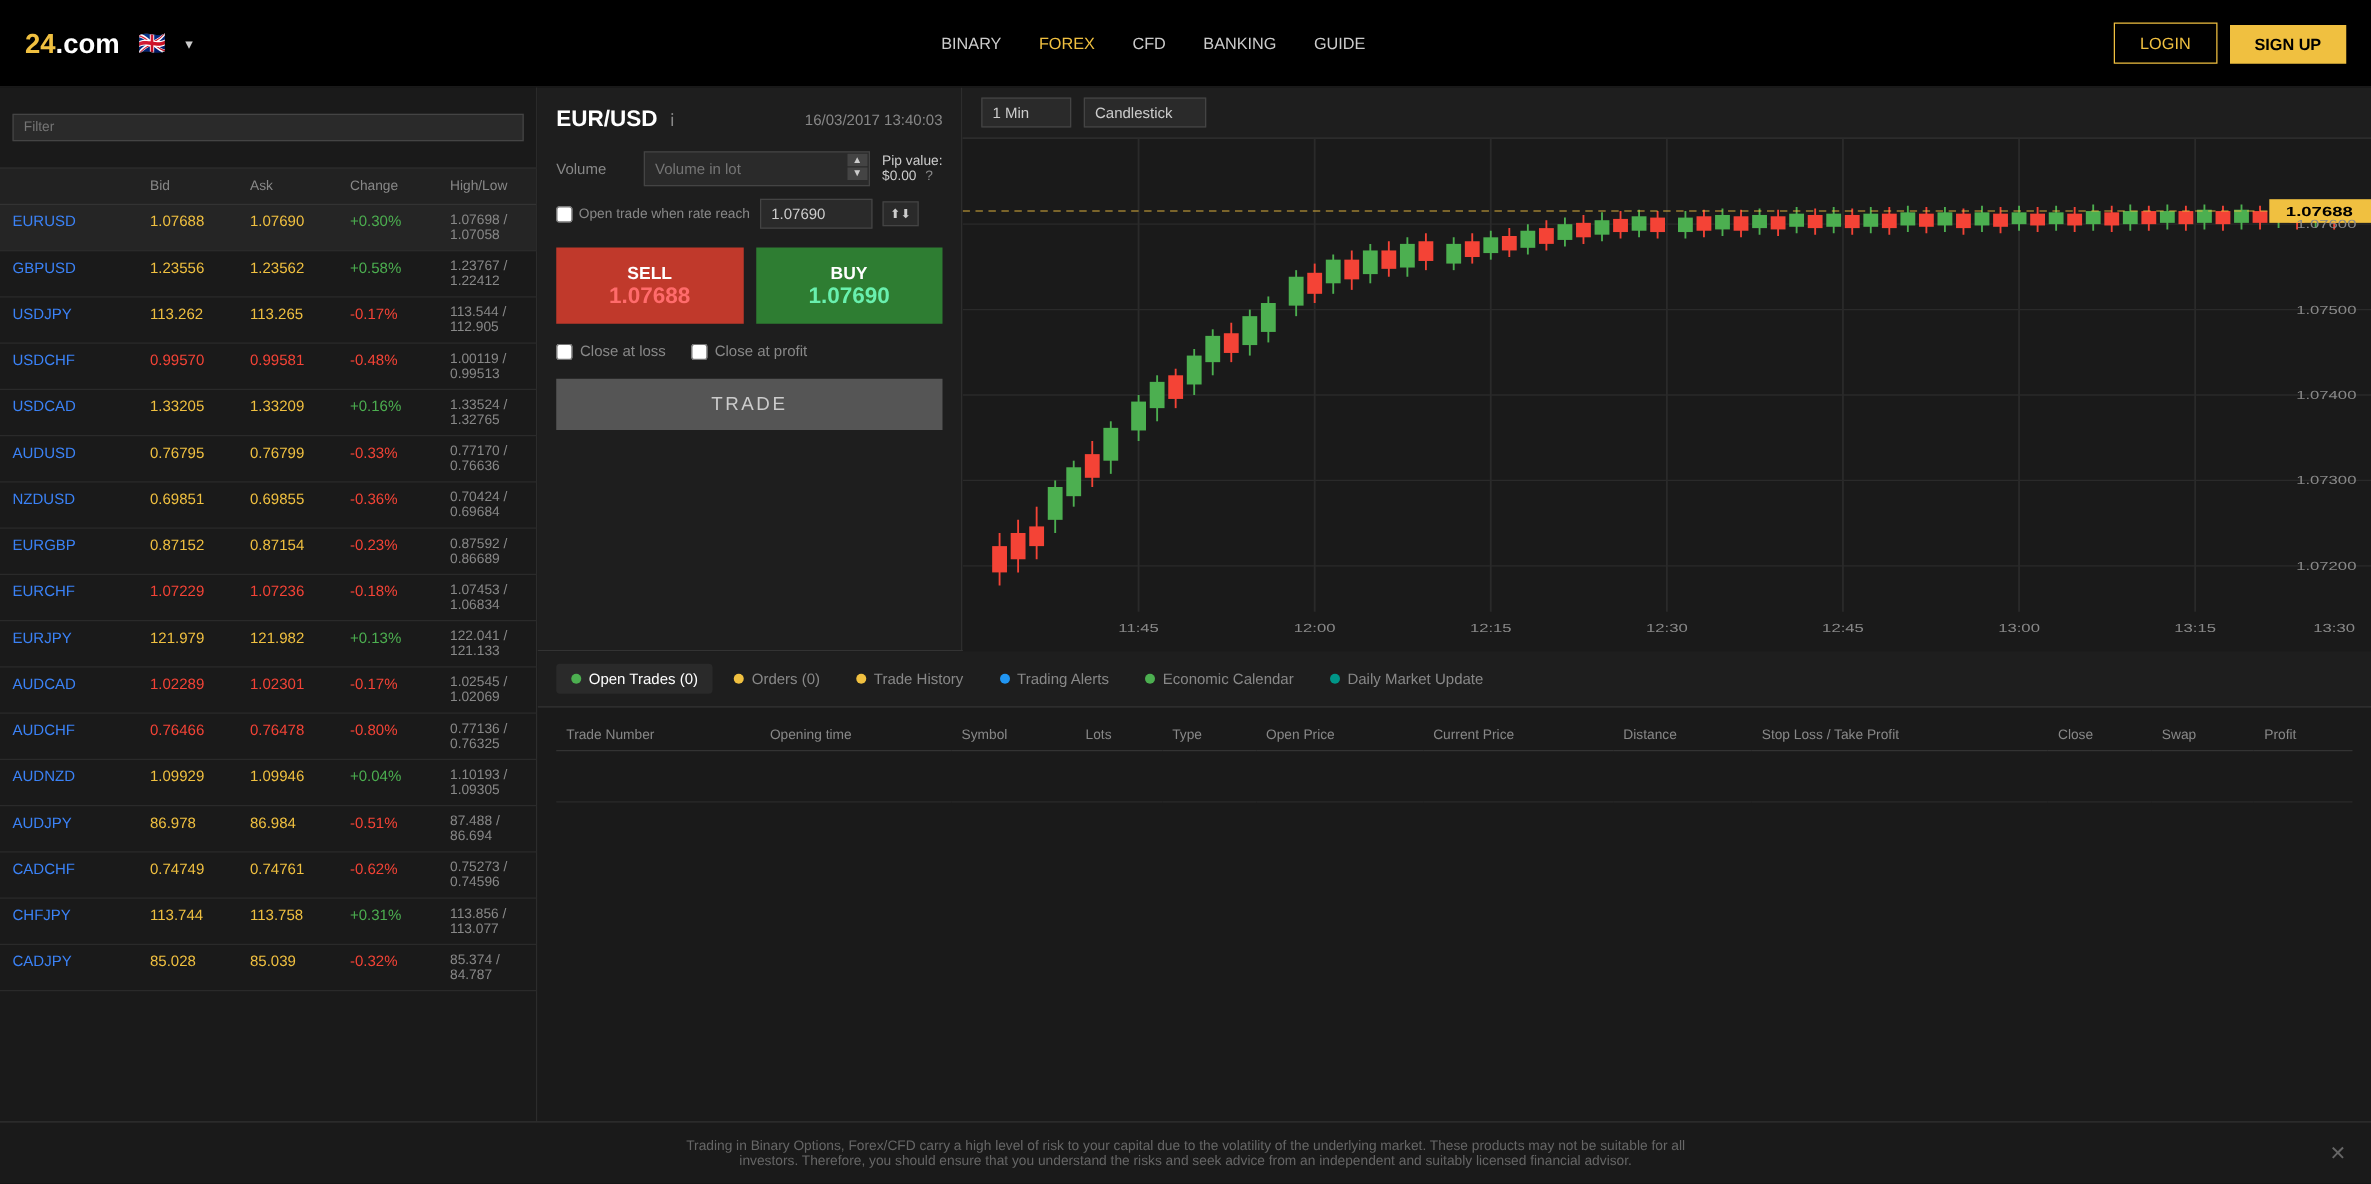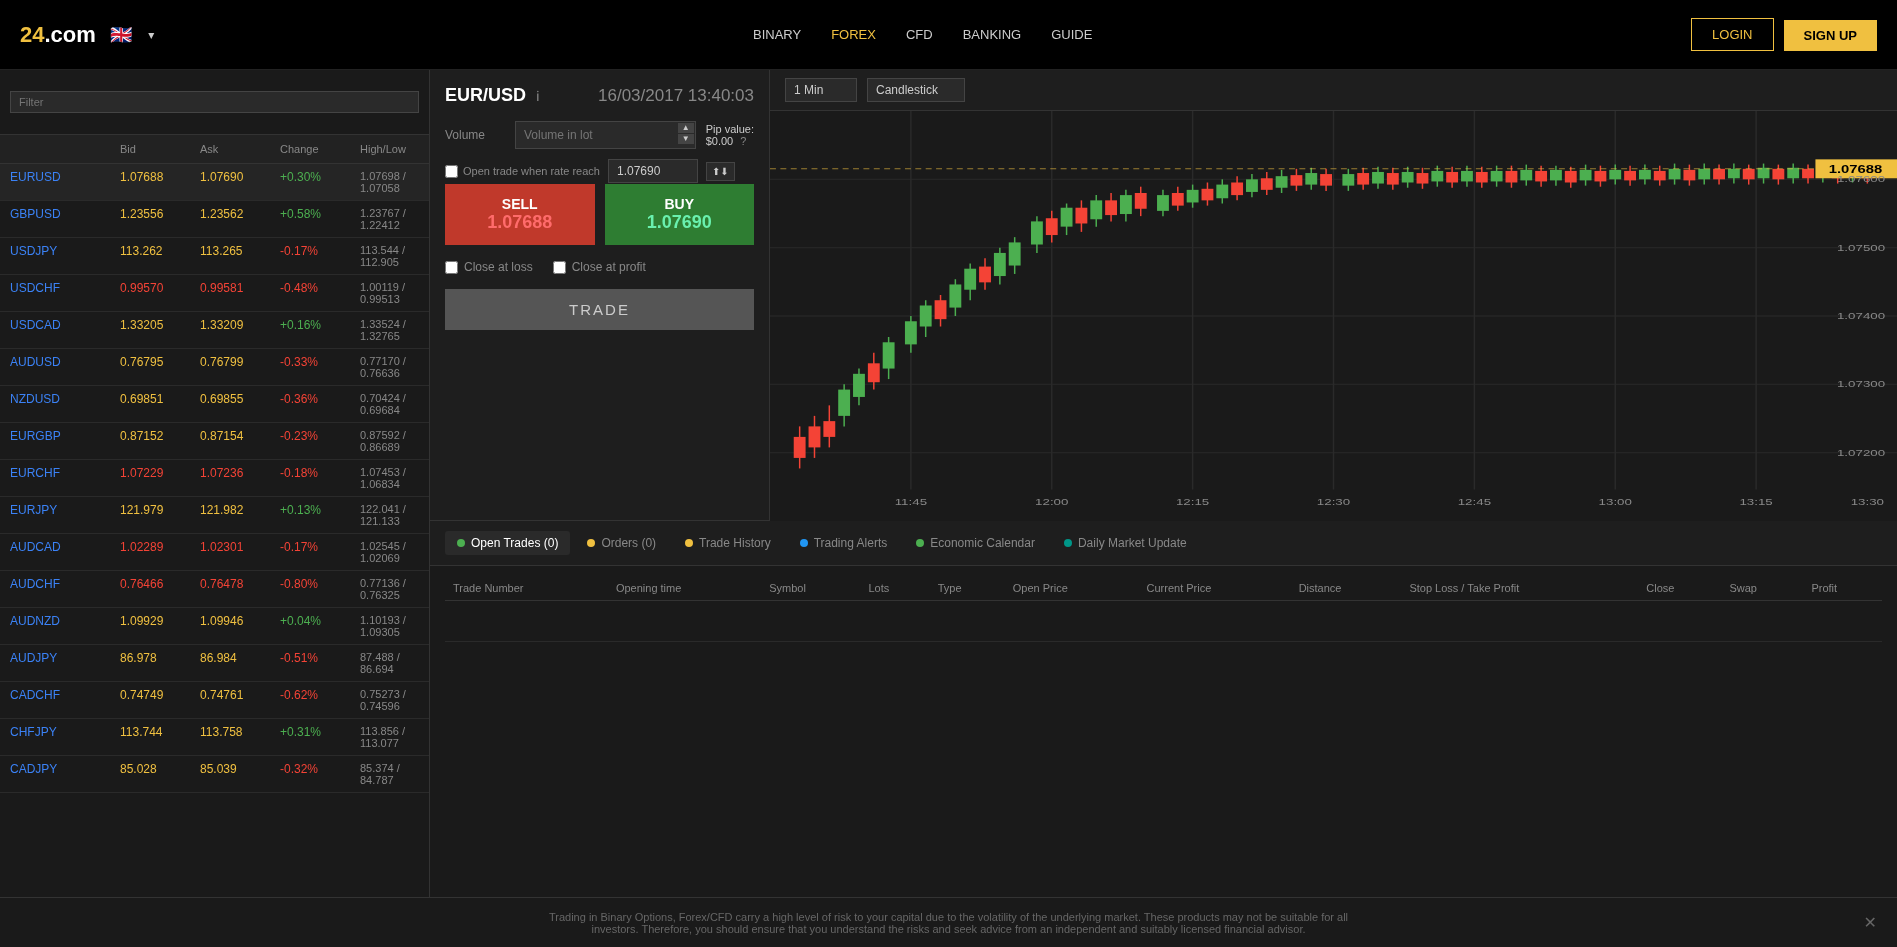--- a/index.html
+++ b/index.html
@@ -48,42 +48,42 @@
     .info-icon { color: #888; font-size: 14px; cursor: pointer; }
     .volume-row { display: flex; align-items: center; gap: 10px; margin-bottom: 10px; }
     .volume-label { color: #888; font-size: 12px; width: 60px; }
     .volume-input-wrap { flex: 1; position: relative; }
     .volume-input { background: #2a2a2a; border: 1px solid #444; color: #ccc; padding: 6px 25px 6px 8px; width: 100%; font-size: 12px; }
     .volume-arrows { position: absolute; right: 2px; top: 2px; display: flex; flex-direction: column; gap: 1px; }
     .arrow-btn { background: #444; border: none; color: #ccc; width: 16px; height: 10px; cursor: pointer; font-size: 8px; line-height: 1; display: flex; align-items: center; justify-content: center; }
     .pip-value { color: #888; font-size: 11px; }
     .pip-value span { color: #ccc; }
 
-    .rate-reach-row { display: flex; align-items: center; gap: 8px; margin-bottom: 1px; }
+    .rate-reach-row { display: flex; align-items: center; gap: 8px; margin-bottom: 15px; }
     .checkbox-label { color: #888; font-size: 11px; display: flex; align-items: center; gap: 5px; }
     .rate-input { background: #2a2a2a; border: 1px solid #444; color: #ccc; padding: 4px 8px; font-size: 12px; width: 90px; }
 
     .sell-buy-row { display: flex; gap: 10px; margin-bottom: 15px; }
     .btn-sell { flex: 1; background: #c0392b; border: none; color: #fff; padding: 12px; cursor: pointer; font-size: 14px; font-weight: bold; }
     .btn-sell .price { font-size: 18px; font-weight: bold; color: #ff6b6b; }
     .btn-buy { flex: 1; background: #2e7d32; border: none; color: #fff; padding: 12px; cursor: pointer; font-size: 14px; font-weight: bold; }
     .btn-buy .price { font-size: 18px; font-weight: bold; color: #69f0ae; }
 
     .close-options { display: flex; gap: 20px; margin-bottom: 15px; }
     .close-option { display: flex; align-items: center; gap: 6px; color: #888; font-size: 12px; }
 
     .btn-trade { width: 100%; background: #555; border: none; color: #ccc; padding: 12px; font-size: 15px; cursor: pointer; letter-spacing: 2px; }
 
     
     .chart-area { flex: 1; background: #1a1a1a; position: relative; }
     .chart-toolbar { display: flex; align-items: center; gap: 10px; padding: 8px 15px; background: #1e1e1e; border-bottom: 1px solid #333; justify-content: space-between; }
     .chart-toolbar-left { display: flex; align-items: center; gap: 10px; }
     .timeframe-select { background: #2a2a2a; border: 1px solid #444; color: #ccc; padding: 4px 25px 4px 8px; font-size: 12px; appearance: none; cursor: pointer; }
     .charttype-select { background: #2a2a2a; border: 1px solid #444; color: #ccc; padding: 4px 25px 4px 8px; font-size: 12px; appearance: none; cursor: pointer; }
-    .datetime-display { color: #888; font-size: 17px; }
+    .datetime-display { color: #888; font-size: 12px; }
 
     
     .chart-svg-wrap { width: 100%; height: calc(100% - 40px); position: relative; overflow: hidden; }
 
     
     .bottom-panel { flex: 1; background: #1a1a1a; border-top: 1px solid #333; }
     .tabs-bar { display: flex; align-items: center; gap: 5px; padding: 10px 15px; background: #1e1e1e; border-bottom: 1px solid #333; }
     .tab-item { display: flex; align-items: center; gap: 6px; padding: 5px 12px; color: #888; font-size: 12px; cursor: pointer; border-radius: 3px; }
     .tab-item.active { color: #fff; background: #2a2a2a; }
     .tab-dot { width: 8px; height: 8px; border-radius: 50%; background: #f0c040; flex-shrink: 0; }

